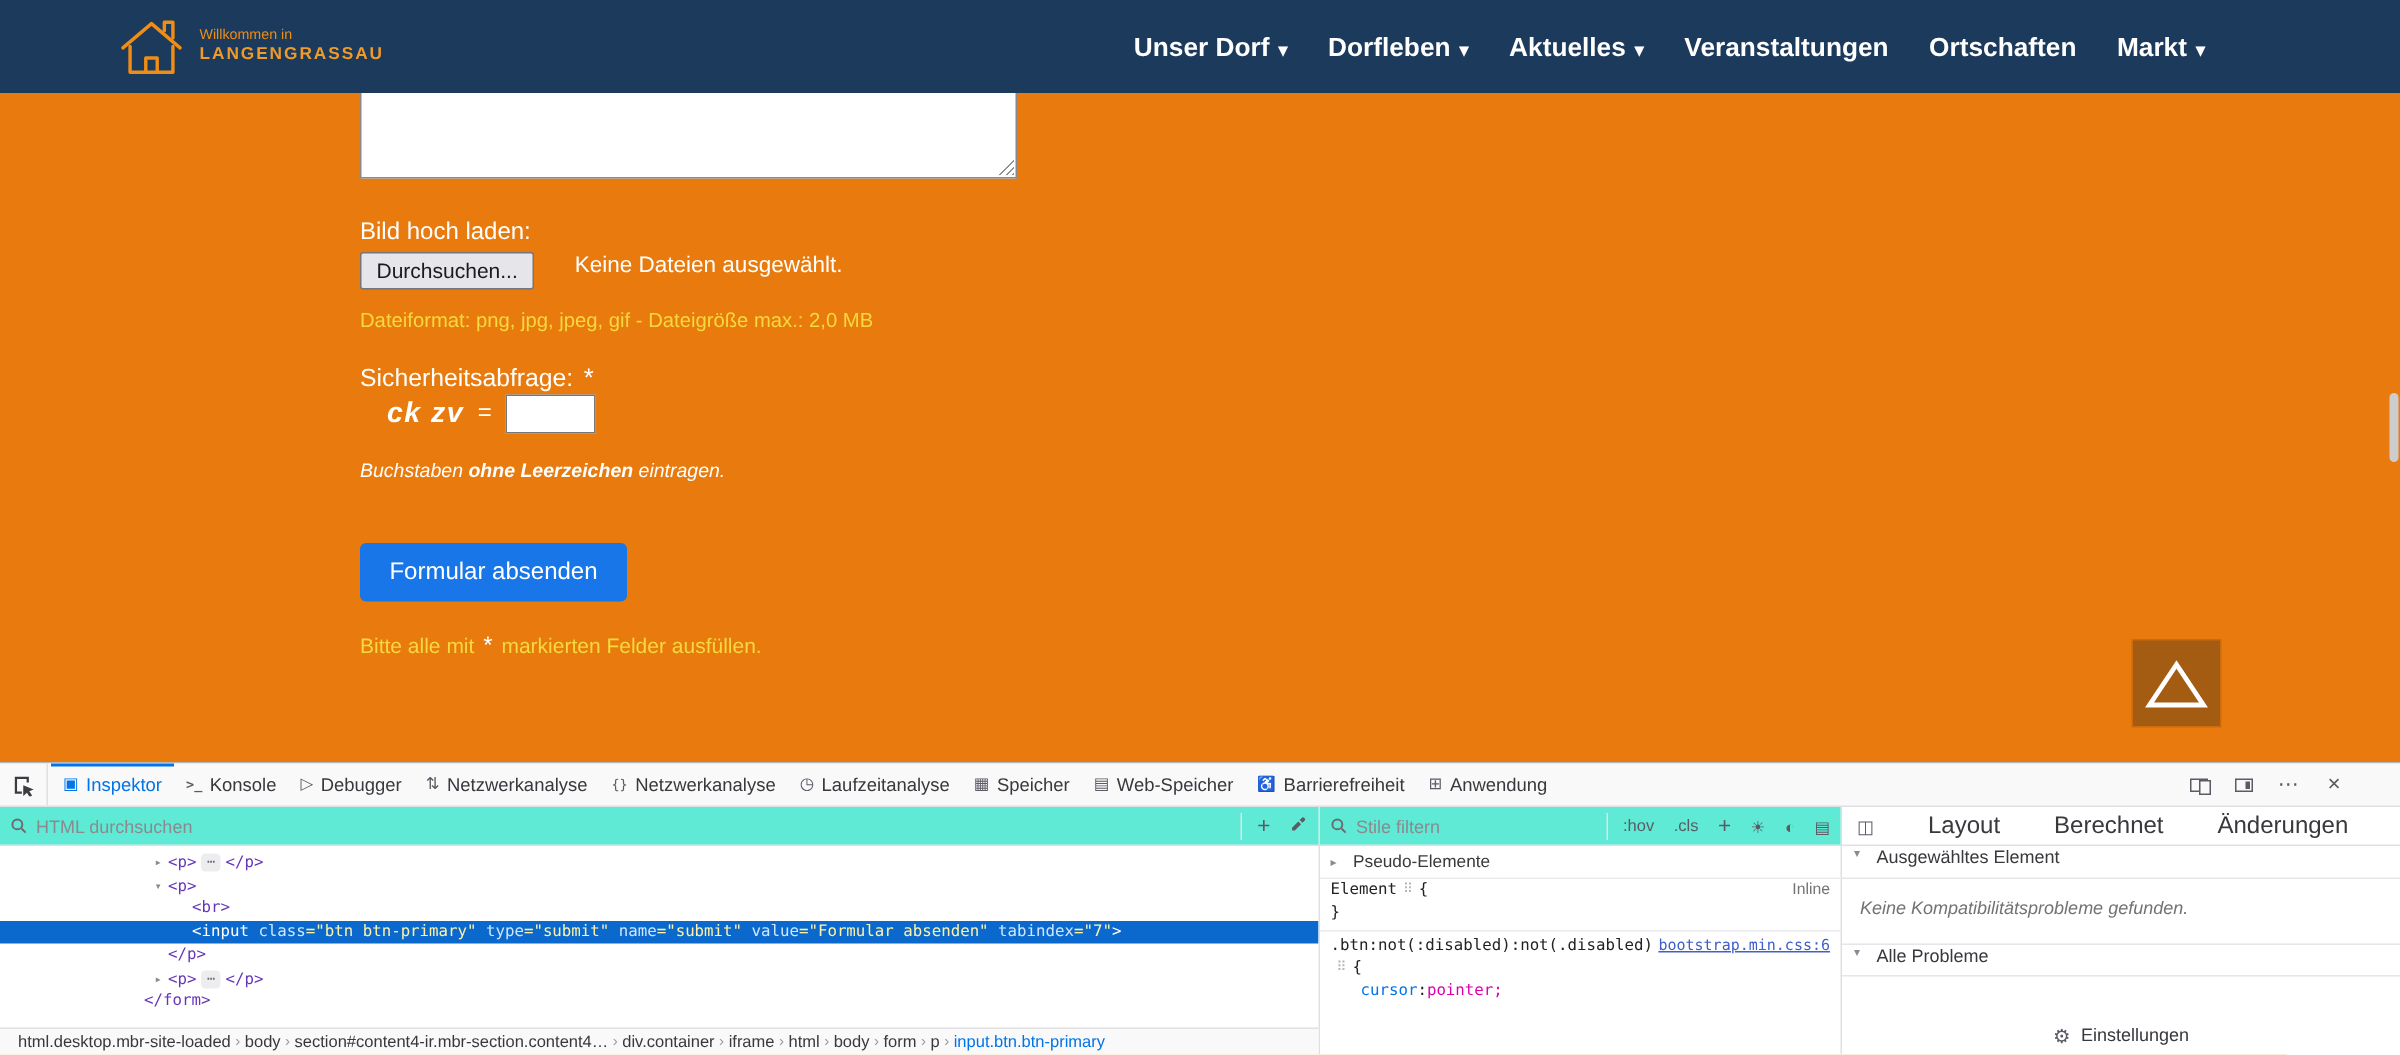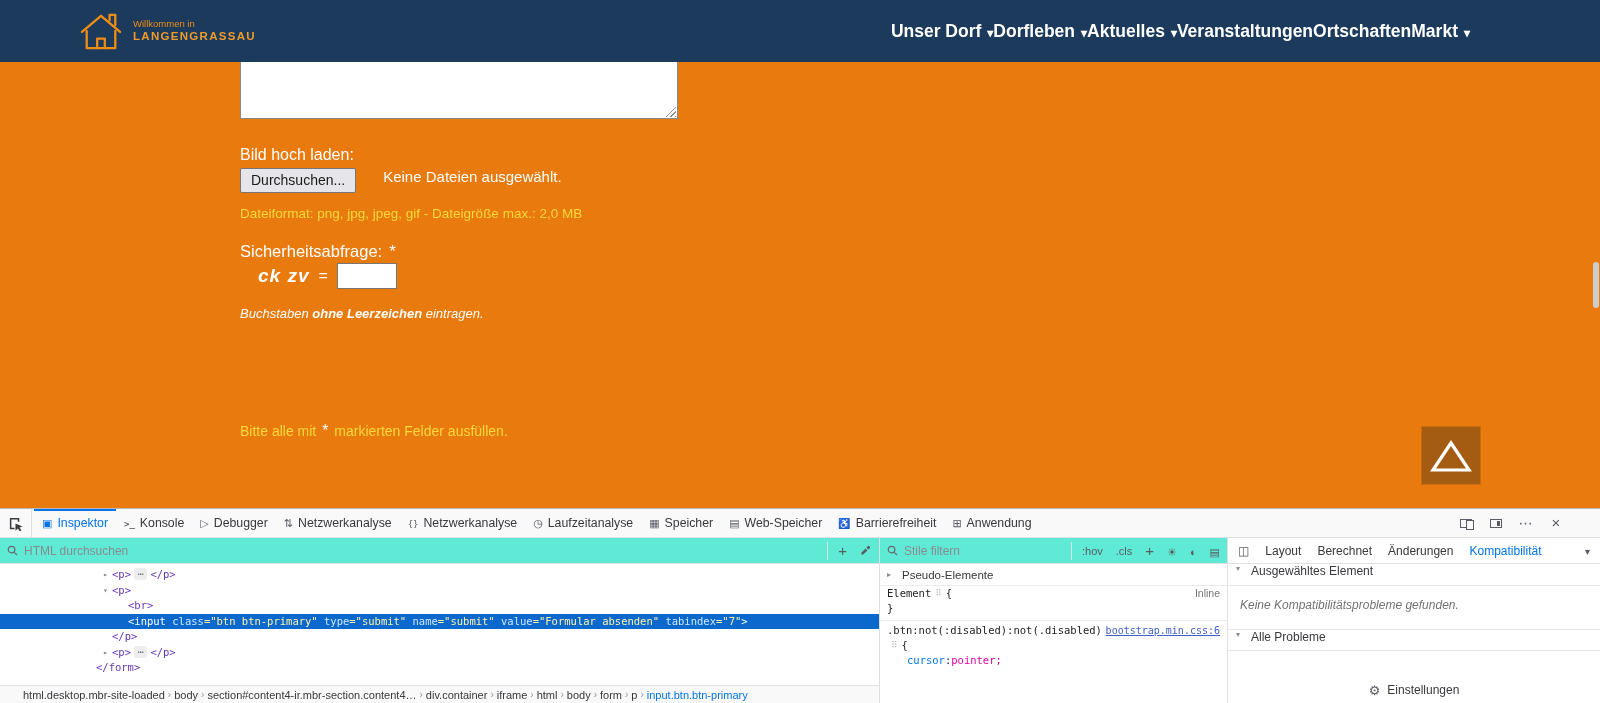--- a/index.html
+++ b/index.html
@@ -8,21 +8,21 @@
   #app { position:relative; width:1600px; height:703px; overflow:hidden; }
 
   
   #topnav { position:absolute; top:0; left:0; right:0; height:62px; background:#1b3a5c;
             display:flex; align-items:center; padding-left:78px; }
   .logo { display:flex; align-items:center; gap:9px; cursor:pointer; }
   .logo svg { width:46px; height:40px; }
   .logo-text { display:flex; flex-direction:column; line-height:1.2; }
   .l1 { font-size:9.5px; color:#ef8d15; }
   .l2 { font-size:11.5px; color:#ef9b2a; letter-spacing:1.3px; font-weight:600; }
-  .menu { margin-left:auto; margin-right:130px; display:flex; align-items:center; }
+  .menu { margin-left:auto; margin-right:130px; display:flex; gap:27px; align-items:center; }
   .mi { color:#fff; font-size:17.5px; font-weight:700; display:flex; align-items:center;
         gap:6px; text-decoration:none; cursor:pointer; white-space:nowrap; }
   .caret::before { content:"▾"; font-size:12px; line-height:1; }
 
   
   #content { position:absolute; top:62px; left:0; right:0; height:446px; background:#e87a0e; }
   .ta { position:absolute; left:240px; top:0; width:438px; height:57px; background:#fff;
         border:1px solid #8a8a8a; border-top:none; }
   .ta .grip { position:absolute; right:1px; bottom:1px; width:13px; height:13px;
         background:repeating-linear-gradient(135deg, transparent 0 2px, #909090 2px 3px);
@@ -113,21 +113,21 @@
   .lvl2 { padding-left:96px; }
   .tg { color:#6436b8; }
   .dots { display:inline-block; background:#ededf0; color:#6a6a72; border-radius:3px; padding:0 4px;
         margin:0 3px; font-size:9px; line-height:12px; vertical-align:1px; cursor:pointer; }
   .trow.selected { background:#0b69ce; color:#fff; }
   .trow.selected .tg { color:#fff; }
   .an { color:#cfe6ff; }
   .av { color:#fff2a8; }
 
   .crumbbar { height:18px; flex:0 0 18px; border-top:1px solid #e1e1e4; background:#f9f9fa;
-        display:flex; align-items:center; font-size:11px; color:#38383d; padding:0 20px;
+        display:flex; align-items:center; font-size:11px; color:#38383d; padding:0 9px;
         overflow:hidden; white-space:nowrap; }
   .crumb { padding:0 3px; cursor:pointer; }
   .crumb.current { color:#0074e8; }
   .csep { color:#9a9aa2; font-size:10px; }
 
   .rules { width:348px; flex:0 0 348px; border-right:1px solid #dfdfe4; display:flex;
         flex-direction:column; background:#fff; }
   .rulebody { flex:1; font-family:"DejaVu Sans Mono",monospace; font-size:10.5px; color:#222; overflow:hidden; }
   .sechead { height:22px; display:flex; align-items:center; gap:5px; padding:0 7px;
         border-bottom:1px solid #ebebee; font-family:"Liberation Sans",sans-serif; font-size:11.5px;
@@ -142,21 +142,21 @@
   [data-name="selector-highlighter-icon"]::before { content:"⠿"; }
   .origin { margin-left:auto; font-family:"Liberation Sans",sans-serif; font-size:10.5px; color:#737373; }
   .csslink { margin-left:auto; color:#4060c8; text-decoration:underline; font-size:10px; cursor:pointer; }
   .rule2 { border-top:1px solid #ebebee; margin-top:4px; padding-top:2px; }
   .propline { padding-left:27px; }
   .pname { color:#0074e8; }
   .pval { color:#dd00a9; }
 
   .sbar { flex:1; display:flex; flex-direction:column; background:#fff; min-width:0; }
   .sbar-tabs { height:26px; flex:0 0 26px; border-bottom:1px solid #e1e1e4; display:flex;
-        align-items:center; gap:16px; padding:0 10px; font-size:12px; color:#38383d; }
+        align-items:center; gap:36px; padding:0 10px; font-size:16px; color:#38383d; }
   .sbar-tab { cursor:pointer; white-space:nowrap; }
   .sbar-tab.active { color:#0074e8; }
   .sbtoggle { color:#5b5b66; cursor:pointer; }
   [data-name="sidebar-toggle-icon"]::before { content:"◫"; font-size:12px; }
   .moretabs { margin-left:auto; color:#5b5b66; cursor:pointer; }
   [data-name="more-tabs-icon"]::before { content:"▾"; font-size:10px; }
   .sb-sechead { height:22px; display:flex; align-items:flex-start; gap:5px; padding:0 8px;
         border-bottom:1px solid #e6e6ea; font-size:12px; color:#38383d; cursor:pointer; }
   .sb-sechead.all { margin-top:17px; border-top:1px solid #e6e6ea; }
   .sb-msg { padding:12px 12px 0; font-style:italic; font-size:12px; color:#737373; }
@@ -229,20 +229,21 @@
     <div class="captcha-row" data-name="captcha-field">
       <span class="captcha-code" data-name="captcha-code">ck zv</span>
       <span class="captcha-eq" data-name="equals-sign">=</span>
       <input class="captcha-input" type="text" data-name="captcha-input" style="">
     </div>
 
     <div class="note" data-name="captcha-note">
       <span>Buchstaben </span><b>ohne Leerzeichen</b><span> eintragen.</span>
     </div>
 
+    <button class="btn-submit" data-name="submit-button">Formular absenden</button>
 
     <div class="hint-required" data-name="required-fields-hint">
       <span>Bitte alle mit </span><span class="star" data-name="required-star">*</span><span> markierten Felder ausfüllen.</span>
     </div>
 
     <button class="scrolltop" data-name="scroll-to-top-button">
       <svg data-name="scroll-top-icon" width="44" height="36" viewBox="0 0 44 36">
         <polygon points="22,5 40,32 4,32" fill="none" stroke="#ffffff" stroke-width="3.2"></polygon>
       </svg>
     </button>

